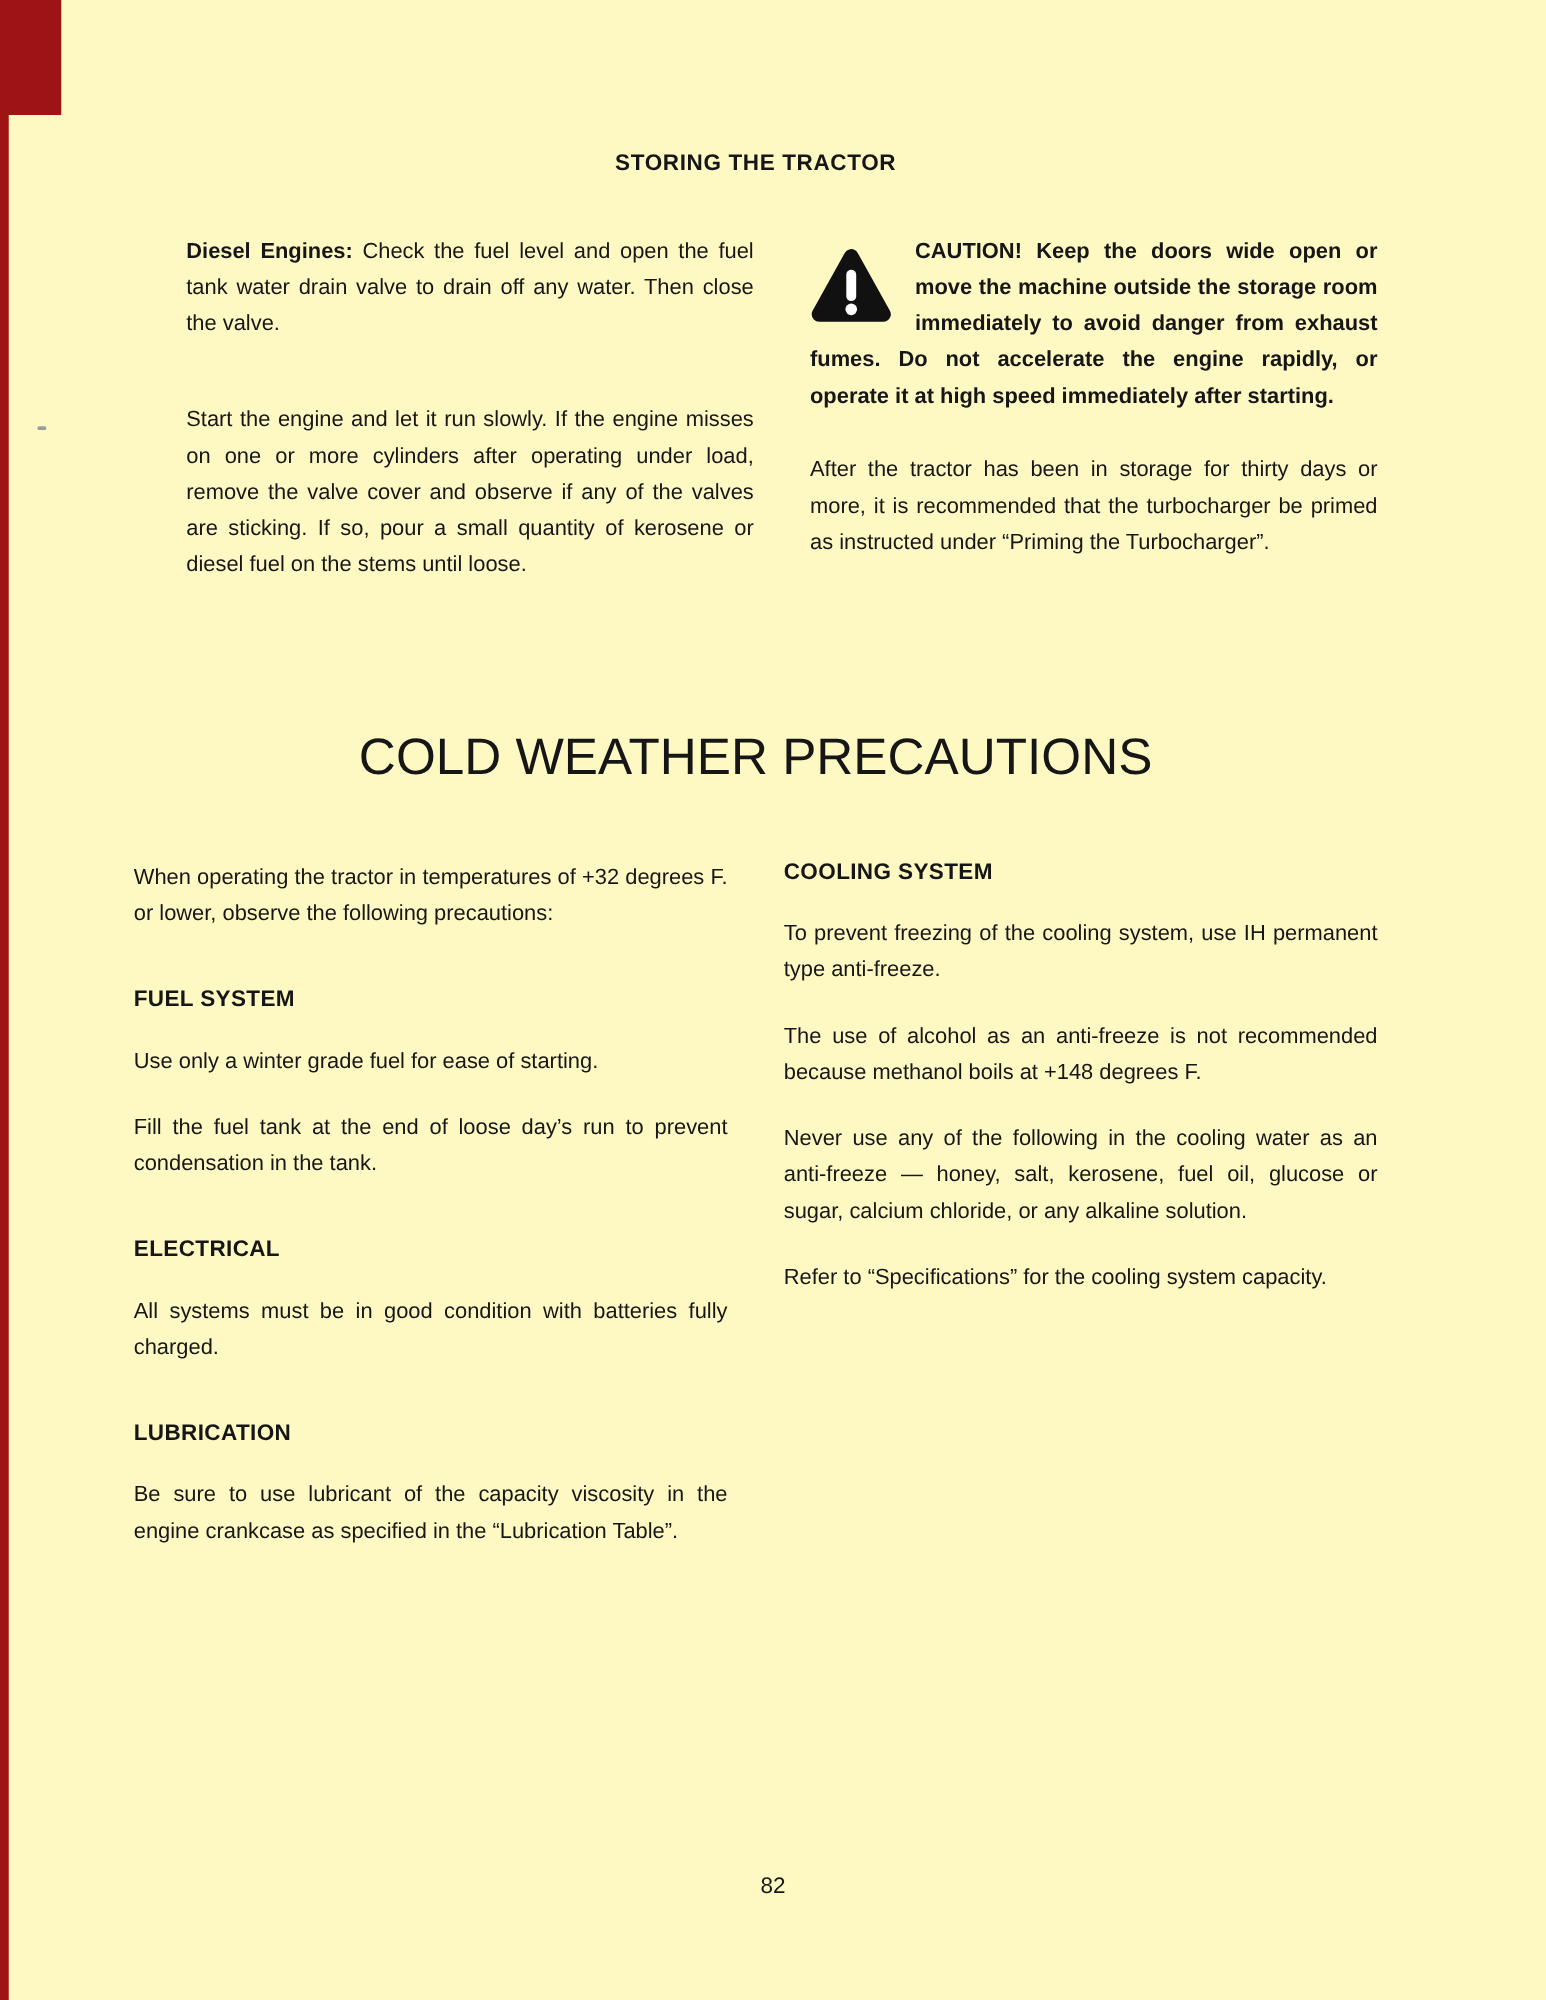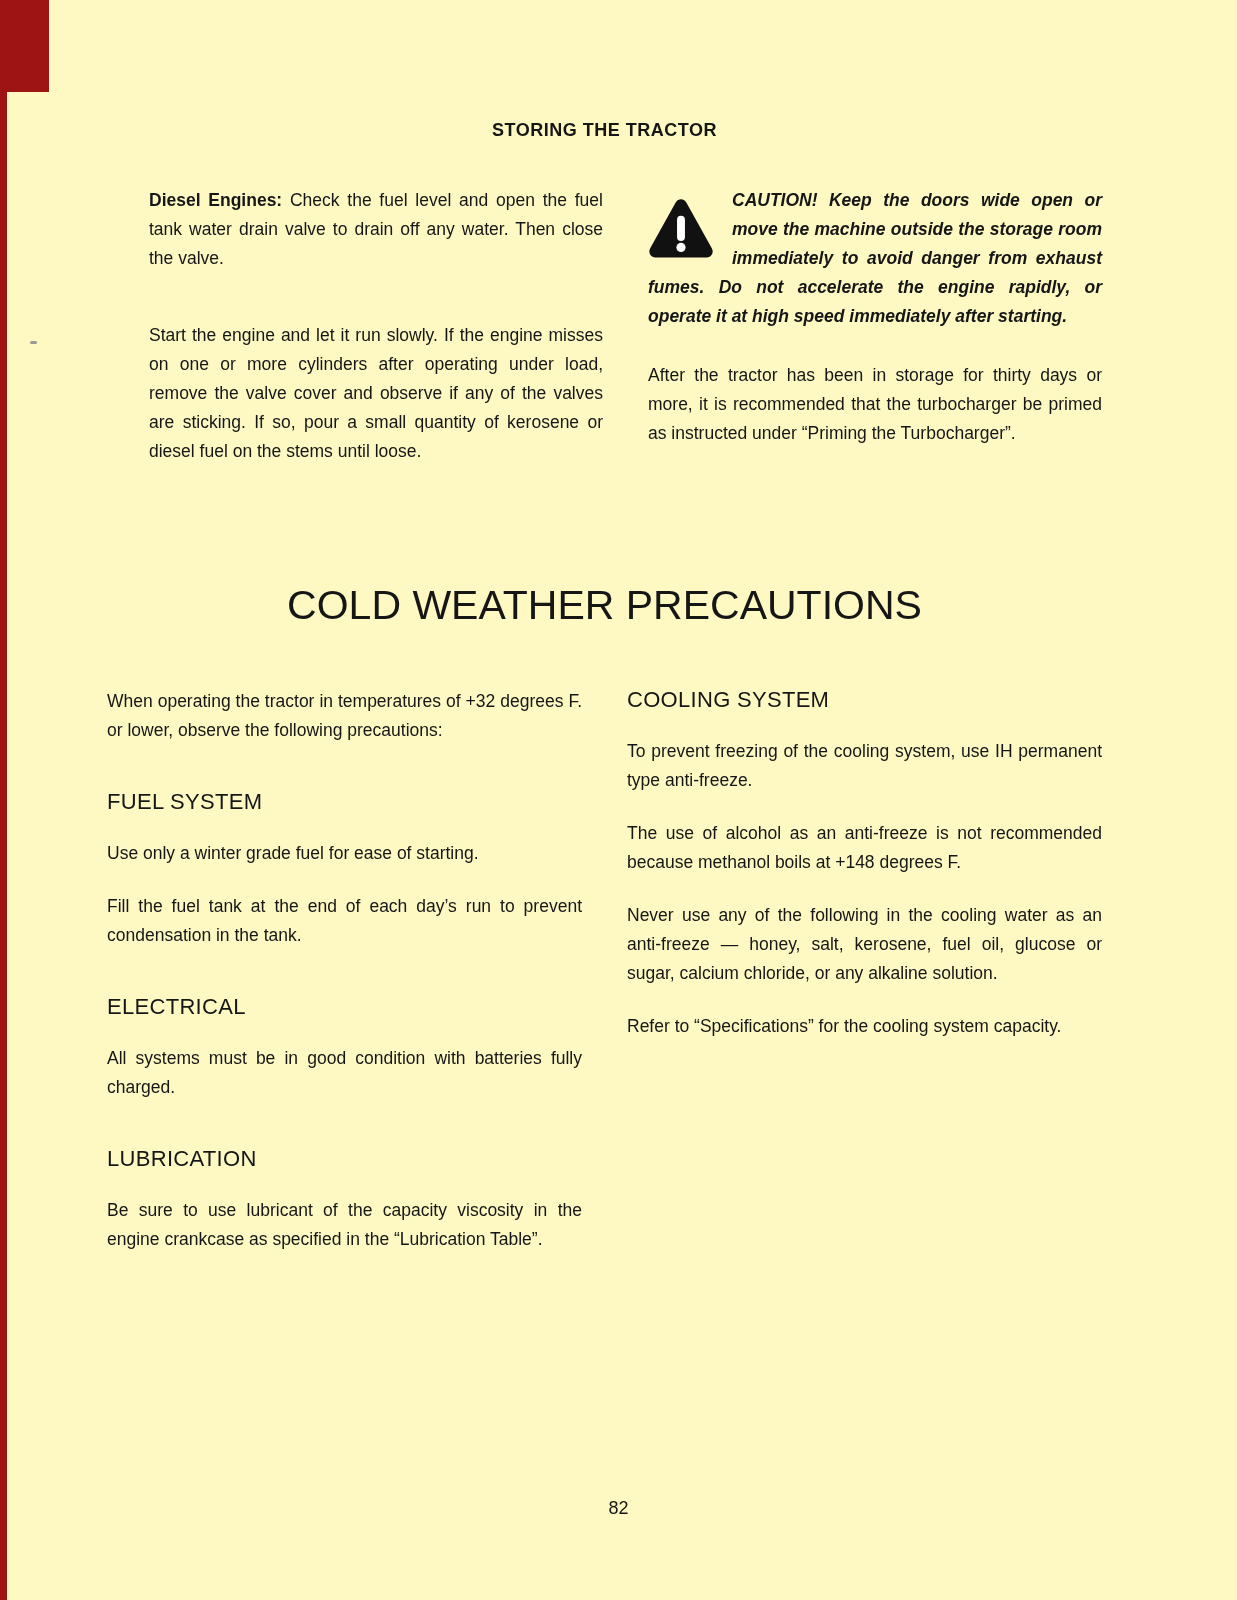--- a/index.html
+++ b/index.html
@@ -62,41 +62,41 @@
     line-height: 29px;
     text-align: justify;
     margin-bottom: 24px;
   }
   .storing { margin-top: 45px; margin-left: 42px; }
   .storing .col-left p:first-child { margin-bottom: 48px; }
 
   b { font-weight: bold; }
   .bold-para { font-weight: bold; }
 
-  .caution-block { margin-bottom: 30px; font-style: italic; }
+  .caution-block { margin-bottom: 30px; }
   .caution-icon {
     float: left;
     width: 66px;
     height: 78px;
     margin: 4px 18px 2px 0;
   }
   .caution-icon svg { width: 100%; height: 100%; display: block; }
 
   .main-title {
     margin-top: 92px;
     margin-bottom: 58px;
     text-align: center;
     font-size: 41px;
     font-weight: normal;
     letter-spacing: 0px;
   }
 
   .sub-heading {
-    font-size: 22px;
-    font-weight: normal;
+    font-size: 18px;
+    font-weight: bold;
     margin: 44px 0 24px 0;
     letter-spacing: 0.3px;
   }
   .sub-heading.first { margin-top: 0; }
 
   .cold .col-right .sub-heading { margin-top: 0; }
 
   .page-number {
     position: absolute;
     left: 0; top: 1498px;
@@ -140,21 +140,21 @@
     </div>
 
     <h1 class="main-title">COLD WEATHER PRECAUTIONS</h1>
 
     <div class="columns cold">
       <div class="col col-left">
         <p>When operating the tractor in temperatures of +32 degrees F. or lower, observe the following precautions:</p>
 
         <div class="sub-heading">FUEL SYSTEM</div>
         <p>Use only a winter grade fuel for ease of starting.</p>
-        <p>Fill the fuel tank at the end of each day’s run to prevent condensation in the tank.</p>
+        <p>Fill the fuel tank at the end of loose day’s run to prevent condensation in the tank.</p>
 
         <div class="sub-heading">ELECTRICAL</div>
         <p>All systems must be in good condition with batteries fully charged.</p>
 
         <div class="sub-heading">LUBRICATION</div>
         <p>Be sure to use lubricant of the capacity viscosity in the engine crankcase as specified in the “Lubri­cation Table”.</p>
       </div>
 
       <div class="col col-right">
         <div class="sub-heading first">COOLING SYSTEM</div>

